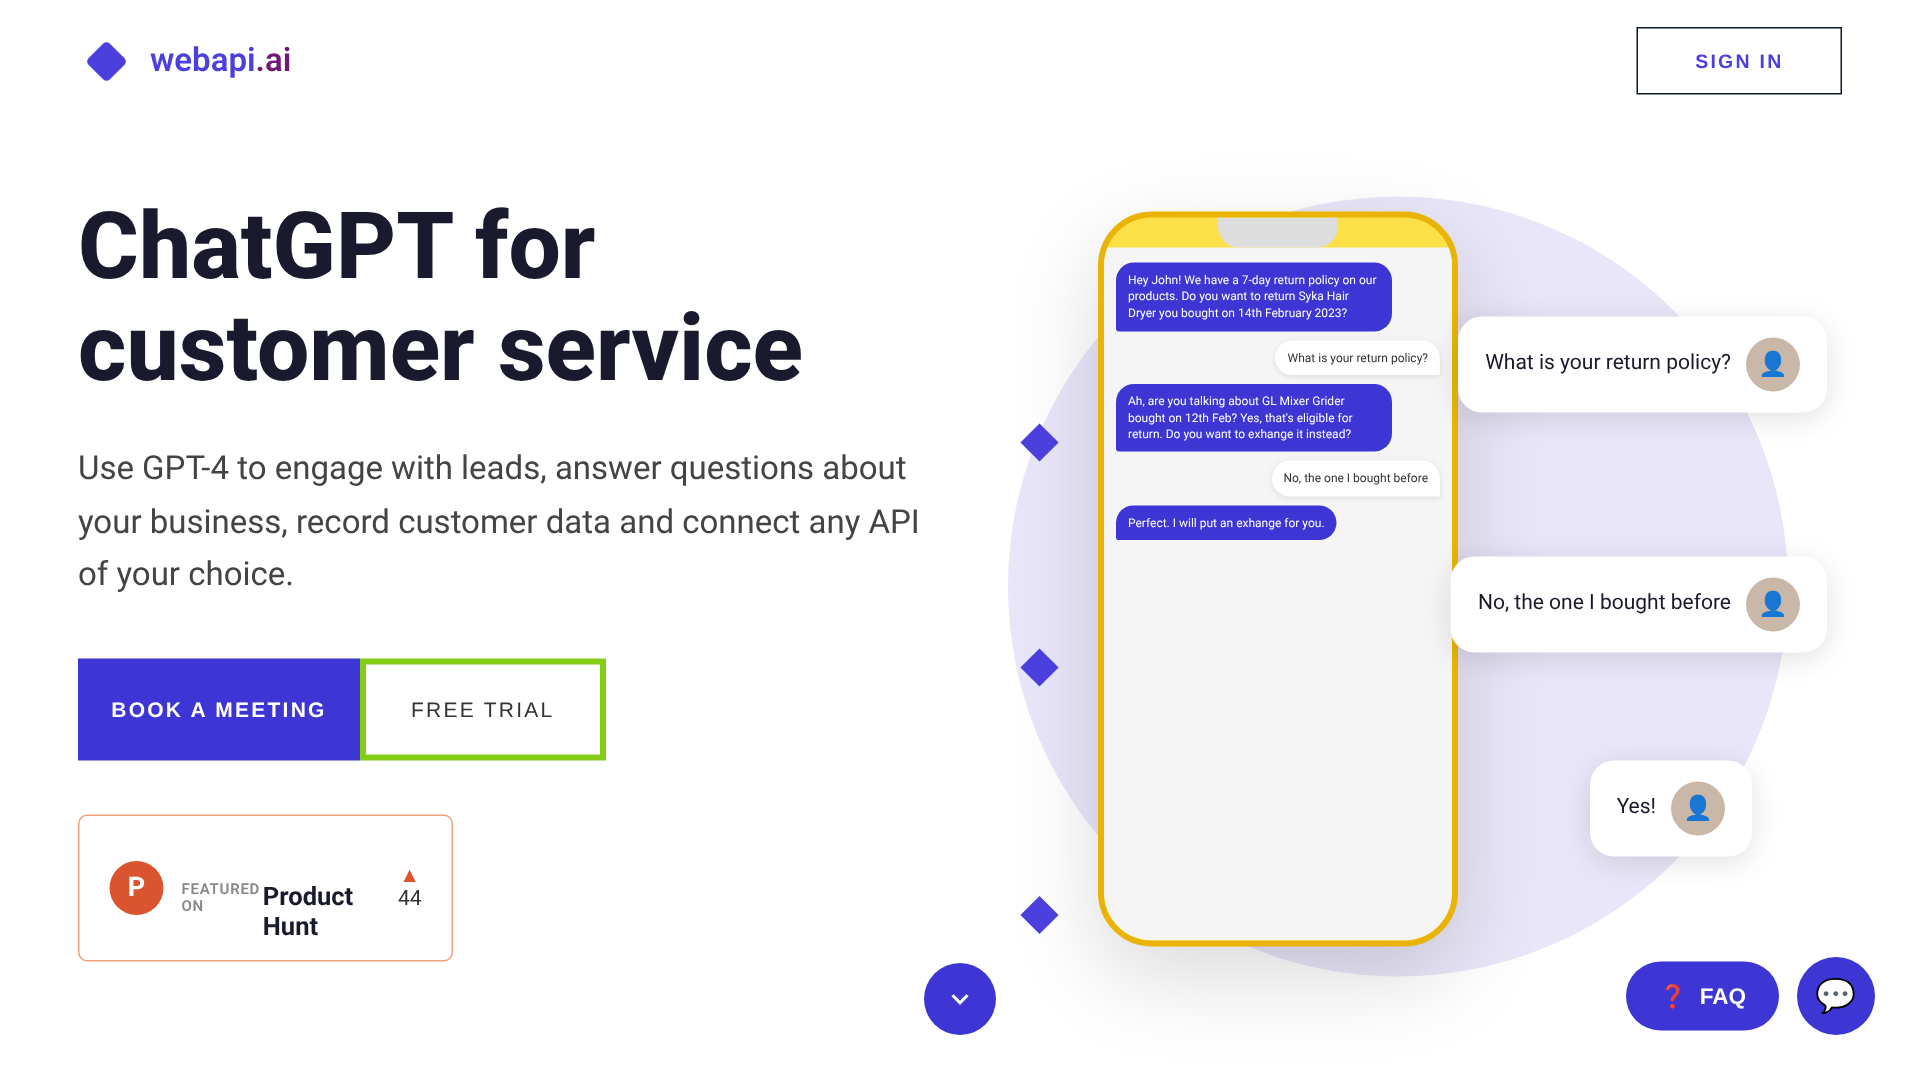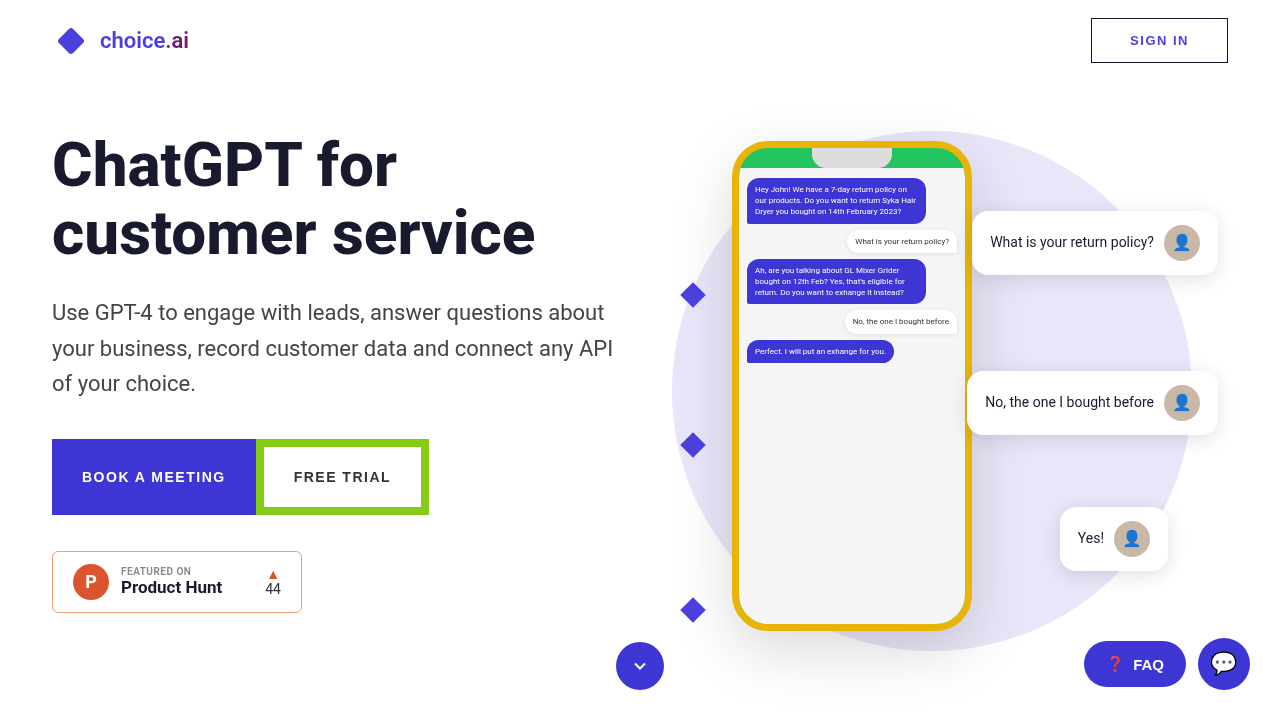--- a/index.html
+++ b/index.html
@@ -80,31 +80,31 @@
       gap: 0;
       margin-bottom: 36px;
     }
     .btn-book {
       background: #3d35d4;
       color: #fff;
       border: none;
       font-size: 14px;
       font-weight: 800;
       letter-spacing: 1.5px;
-      padding: 22px 30px;
+      padding: 22px 14px;
       cursor: pointer;
       text-transform: uppercase;
       min-width: 188px;
     }
     .btn-free {
       background: transparent;
       color: #333;
-      border: 8px solid #84cc16;
+      border: 4px solid #84cc16;
       font-size: 14px;
-      font-weight: 700;
+      font-weight: 400;
       letter-spacing: 1.5px;
       padding: 22px 30px;
       cursor: pointer;
       text-transform: uppercase;
       min-width: 148px;
     }
     .product-hunt-badge {
       display: flex;
       align-items: center;
       gap: 12px;
@@ -123,21 +123,22 @@
       display: flex;
       align-items: center;
       justify-content: center;
       color: #fff;
       font-weight: 700;
       font-size: 18px;
       flex-shrink: 0;
     }
     .ph-text {
       display: flex;
-      flex-direction: column;
+      flex-direction: row;
+      margin-top: 32px;
     }
     .ph-featured {
       font-size: 10px;
       font-weight: 600;
       color: #888;
       letter-spacing: 0.5px;
       text-transform: uppercase;
     }
     .ph-name {
       font-size: 17px;
@@ -181,23 +182,23 @@
       z-index: 0;
     }
 
     
     .phone {
       position: absolute;
       top: 30px;
       left: 120px;
       width: 240px;
       height: 490px;
-      background: #22c55e;
+      background: #fde047;
       border-radius: 36px;
-      border: 7px solid #eab308;
+      border: 4px solid #eab308;
       box-shadow: 0 20px 60px rgba(0,0,0,0.15);
       overflow: hidden;
       z-index: 2;
     }
     .phone-notch {
       width: 80px;
       height: 20px;
       background: #ddd;
       border-radius: 0 0 14px 14px;
       margin: 0 auto;
@@ -356,21 +357,21 @@
   </style>
 </head>
 <body>
 
 <div class="header">
   <div class="logo-wrap">
     <svg class="logo-diamond" viewBox="0 0 38 38">
       <rect x="9" y="9" width="20" height="20" rx="3" transform="rotate(45 19 19)" fill="#4b3fde"></rect>
     </svg>
     <span class="logo-text">
-      <span>choice</span><span style="color:#701a75">.ai</span>
+      <span>webapi</span><span style="color:#701a75">.ai</span>
     </span>
   </div>
   <button class="sign-in-btn">SIGN IN</button>
 </div>
 
 <div class="main">
 
   <div class="left">
     <h1 class="hero-title">
       <span>ChatGPT for</span><br>

